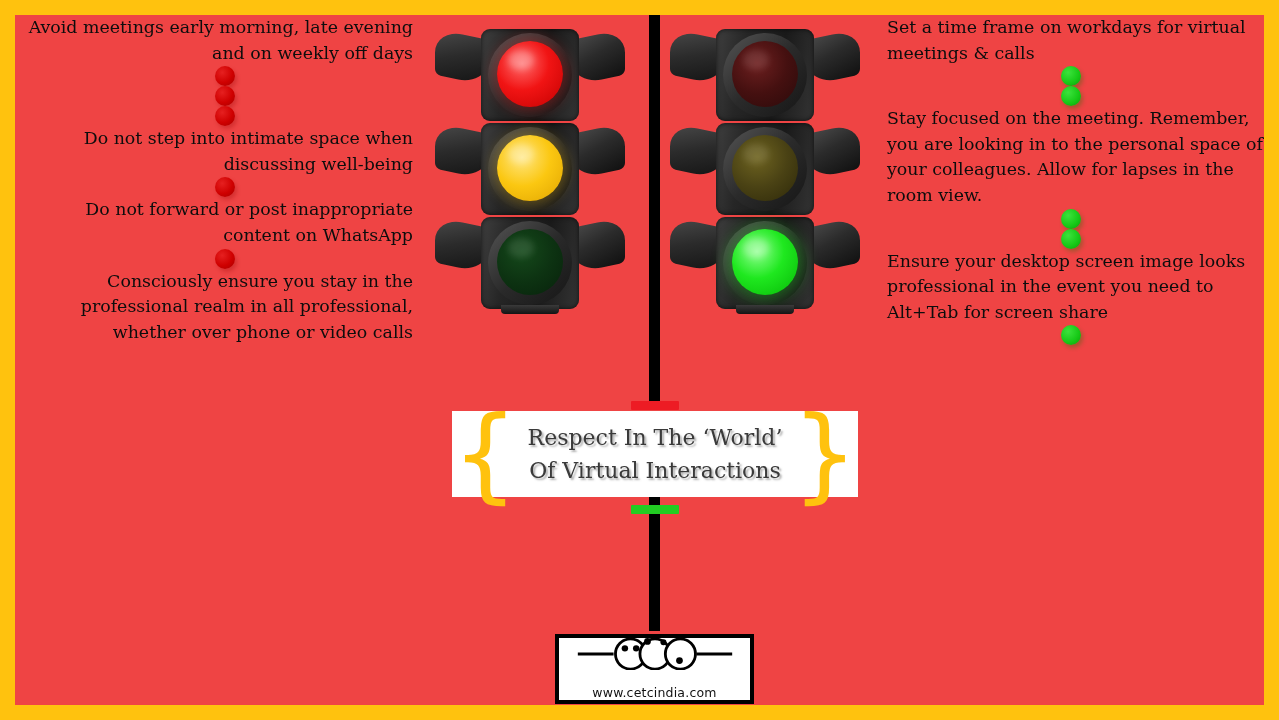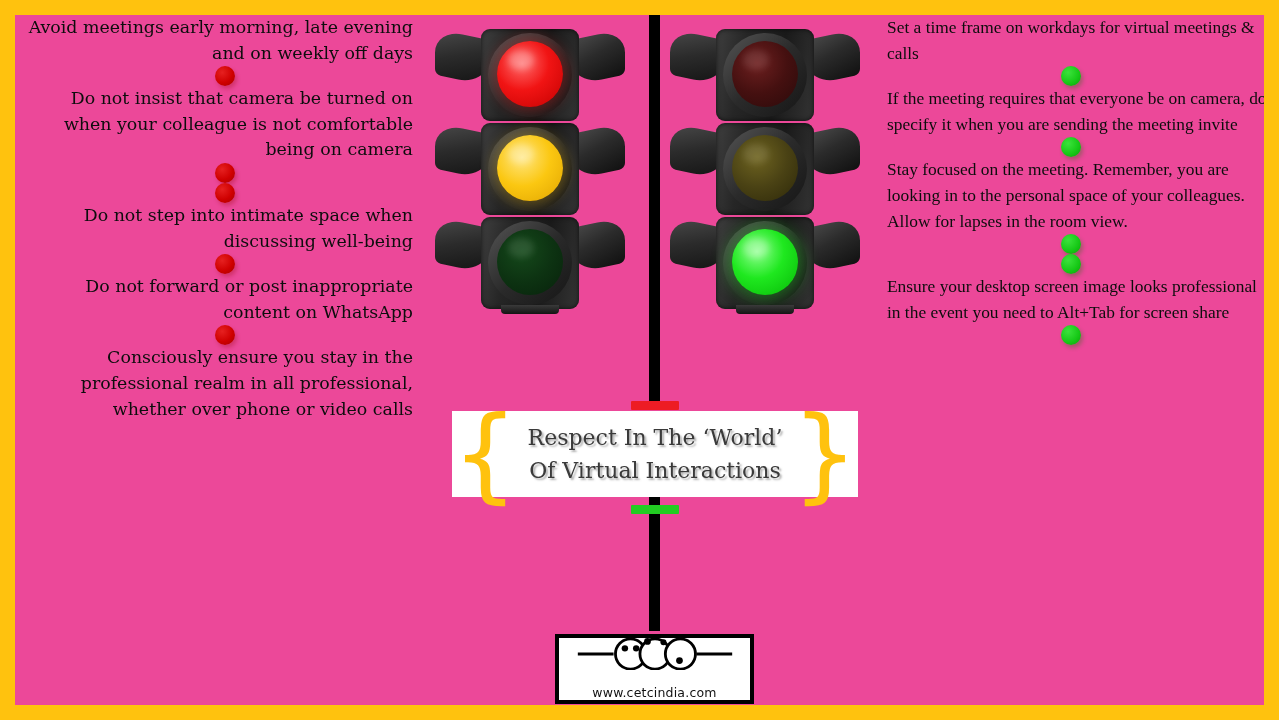--- a/index.html
+++ b/index.html
@@ -4,21 +4,21 @@
 <style>
   html, body {
     margin: 0;
     padding: 0;
     background: #ffffff;
   }
   #poster {
     position: relative;
     width: 1279px;
     height: 720px;
-    background: #ec4899;
+    background: #ef4444;
     box-sizing: border-box;
     border: 15px solid #FFC20E;
     overflow: hidden;
     font-family: "DejaVu Serif", "Liberation Serif", serif;
   }
 
   
   .spine {
     position: absolute;
     left: 634px;
@@ -46,21 +46,21 @@
     width: 400px;
     color: #0d0d0d;
     font-size: 17.4px;
     line-height: 25.6px;
   }
   .col-left  { left: 10px;  text-align: right; }
   .col-right { left: 856px; text-align: left; }
 
   .item { display: block; }
   .col-left  .item { padding-right: 12px; }
-  .col-right .item { padding-left: 16px; font-family: Liberation Serif, serif; }
+  .col-right .item { padding-left: 16px; }
 
   .bullet-row {
     display: flex;
     justify-content: center;
   }
   .bullet {
     width: 20px;
     height: 20px;
     border-radius: 50%;
     display: block;
@@ -294,21 +294,20 @@
       </div>
     </div>
     <div class="tl-base"></div>
   </div>
 
   <div class="col col-left">
     <div class="item">Avoid meetings early morning, late  evening and on weekly off days</div>
     <div class="bullet-row">
         <span class="bullet bullet-red"></span>
       </div>
-    <div class="item">Do not insist that camera be turned on when your colleague is not comfortable being on camera</div>
     <div class="bullet-row">
         <span class="bullet bullet-red"></span>
       </div>
     <div class="bullet-row">
         <span class="bullet bullet-red"></span>
       </div>
     <div class="item">Do not step into intimate space when discussing well-being</div>
     <div class="bullet-row">
         <span class="bullet bullet-red"></span>
       </div>
@@ -317,21 +316,20 @@
         <span class="bullet bullet-red"></span>
       </div>
     <div class="item">Consciously ensure you stay in the professional realm in all professional, whether over phone or video calls</div>
   </div>
 
   <div class="col col-right">
     <div class="item">Set a time frame on workdays for virtual meetings &amp; calls</div>
     <div class="bullet-row">
         <span class="bullet bullet-green"></span>
       </div>
-    <div class="item">If the meeting requires that everyone be on camera, do specify it when you are sending the meeting invite</div>
     <div class="bullet-row">
         <span class="bullet bullet-green"></span>
       </div>
     <div class="item">Stay focused on the meeting. Remember, you are looking in to the personal space of your colleagues. Allow for lapses in the room view.</div>
     <div class="bullet-row">
         <span class="bullet bullet-green"></span>
       </div>
     <div class="bullet-row">
         <span class="bullet bullet-green"></span>
       </div>

